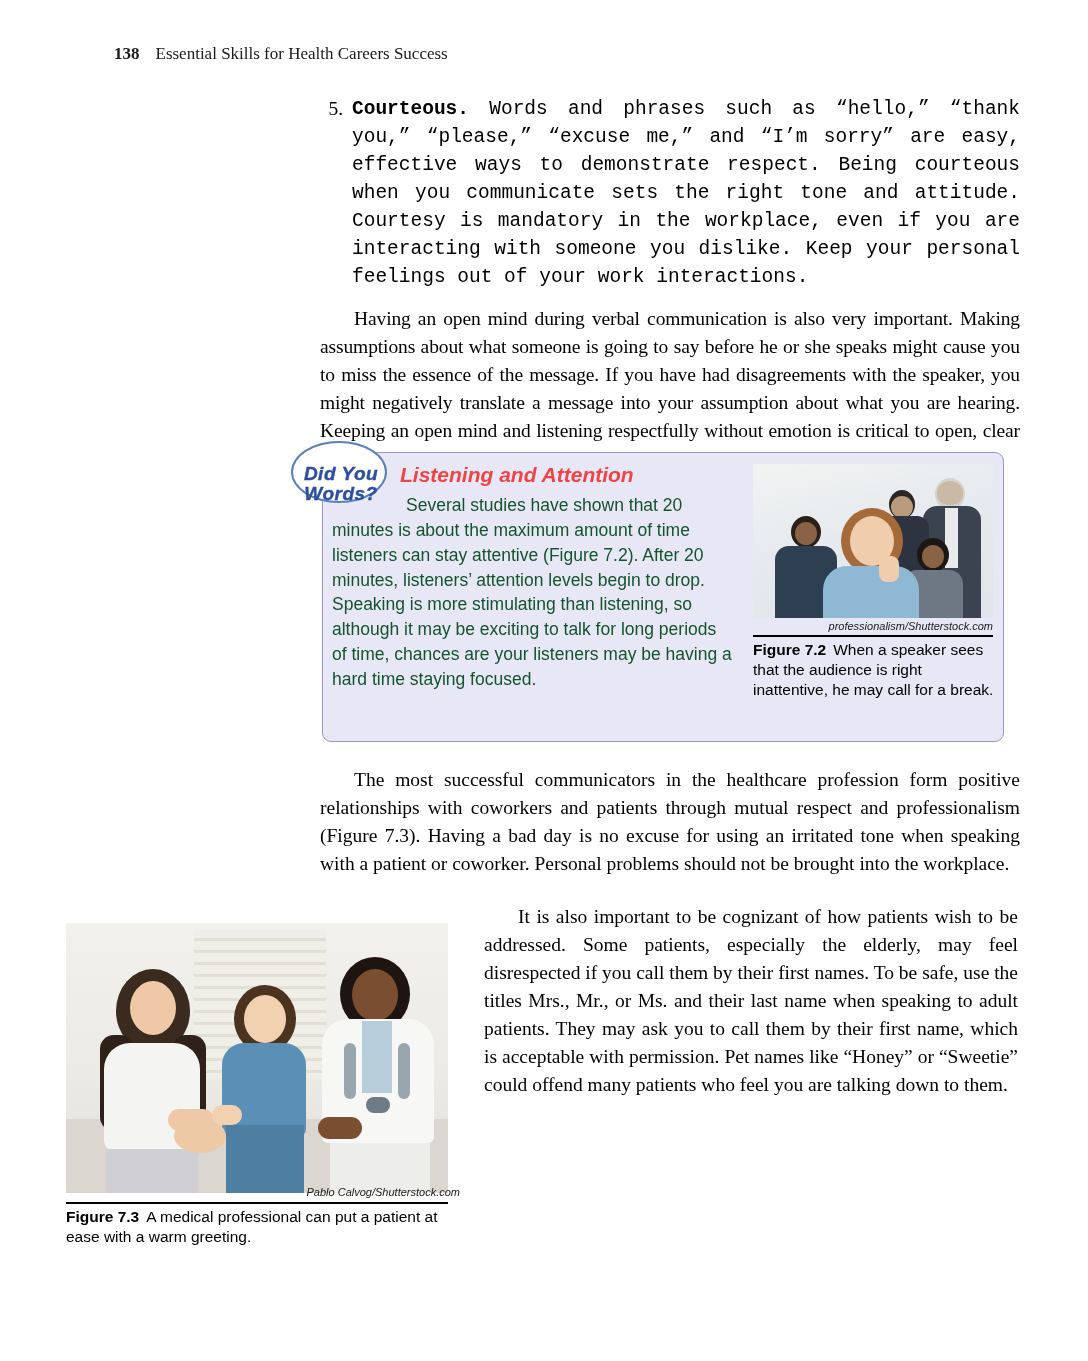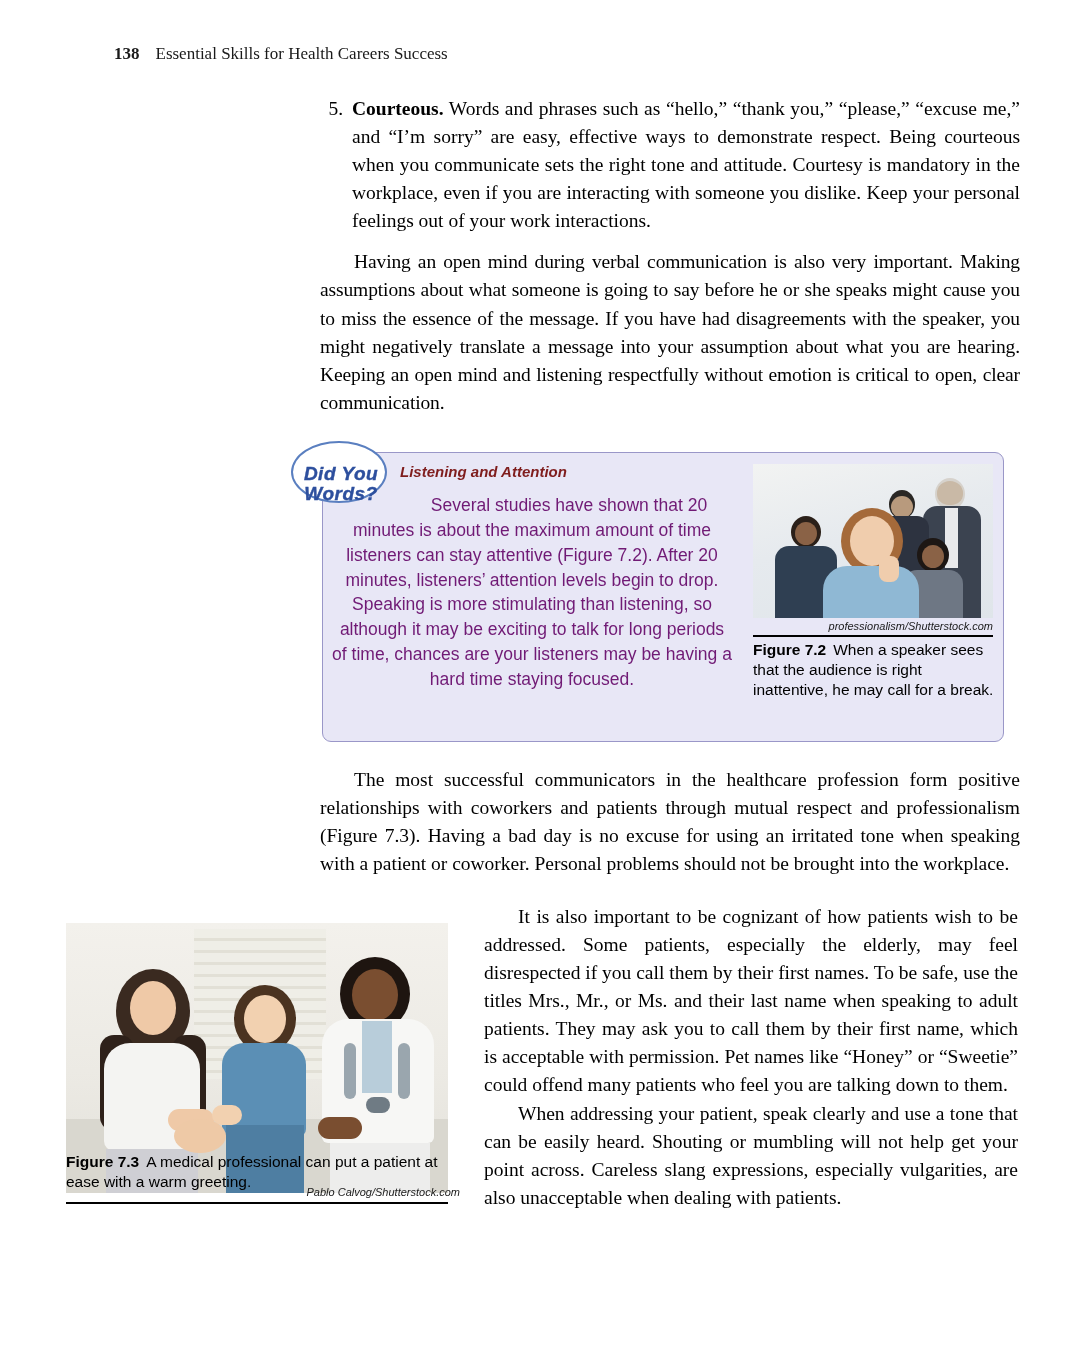--- a/index.html
+++ b/index.html
@@ -47,20 +47,21 @@
   }
   .numbered-item .num {
     width: 32px;
     flex: 0 0 32px;
     text-align: right;
     padding-right: 9px;
     box-sizing: border-box;
   }
   .numbered-item .body {
     flex: 1;
+    font-family: Liberation Mono, monospace;
   }
   .numbered-item .body b {
     font-weight: bold;
   }
 
   p.para {
     font-size: 19.5px;
     line-height: 1.44;
     text-align: justify;
     margin: 0;
@@ -109,34 +110,33 @@
     letter-spacing: 0.5px;
     -webkit-text-stroke: 0.4px #2d4f9e;
   }
   .dyk-title {
     position: absolute;
     left: 400px;
     top: 463px;
     font-family: "Liberation Sans", sans-serif;
     font-style: italic;
     font-weight: bold;
-    font-size: 15px;
-    color: #7f1d1d;
+    font-size: 21px;
+    color: #ef4444;
   }
   .dyk-text {
     position: absolute;
     left: 332px;
     top: 493px;
     width: 400px;
     font-family: "Liberation Sans", sans-serif;
     font-size: 17.5px;
     line-height: 1.42;
-    color: #701a75;
+    color: #14532d;
     text-indent: 74px;
-    text-align: center;
   }
 
   
   .fig72-photo {
     position: absolute;
     left: 753px;
     top: 464px;
     width: 240px;
     height: 154px;
     overflow: hidden;
@@ -217,21 +217,21 @@
   }
   .fig73-rule {
     left: 66px;
     top: 1202px;
     width: 382px;
     height: 2px;
   }
   .fig73-caption {
     position: absolute;
     left: 66px;
-    top: 1152px;
+    top: 1207px;
     width: 390px;
     font-family: "Liberation Sans", sans-serif;
     font-size: 15.5px;
     line-height: 1.32;
     color: #000;
   }
   .fig73-caption .lbl {
     font-weight: bold;
     margin-right: 7px;
   }
@@ -316,21 +316,20 @@
 <div class="fig72-caption">
   <span class="lbl">Figure 7.2</span><span>When a speaker sees that the audience is right inattentive, he may call for a break.</span>
 </div>
 
 <div class="lower-block">
   <p class="para">The most successful communicators in the healthcare profession form positive relationships with coworkers and patients through mutual respect and professionalism (Figure 7.3). Having a bad day is no excuse for using an irritated tone when speaking with a patient or coworker. Personal problems should not be brought into the workplace.</p>
 </div>
 
 <div class="col-right-lower">
   <p class="para">It is also important to be cognizant of how patients wish to be addressed. Some patients, especially the elderly, may feel disrespected if you call them by their first names. To be safe, use the titles Mrs., Mr., or Ms. and their last name when speaking to adult patients. They may ask you to call them by their first name, which is acceptable with permission. Pet names like “Honey” or “Sweetie” could offend many patients who feel you are talking down to them.</p>
-  <p class="para">When addressing your patient, speak clearly and use a tone that can be easily heard. Shouting or mumbling will not help get your point across. Careless slang expressions, especially vulgarities, are also unacceptable when dealing with patients.</p>
 </div>
 
 <div class="fig73-photo">
   <div class="photo-bg-b"></div>
 
   <div style="position:absolute;left:128px;top:6px;width:132px;height:150px;background:repeating-linear-gradient(180deg,#efeee7 0px,#efeee7 9px,#e2e0d6 9px,#e2e0d6 12px);"></div>
   <div style="position:absolute;left:0;top:196px;width:382px;height:74px;background:#d9d7cf;"></div>
 
   <div class="ph" style="left:24px;top:46px;width:124px;height:224px;">
     <div class="blob" style="left:26px;top:0;width:74px;height:84px;background:#3a2a20;"></div>

